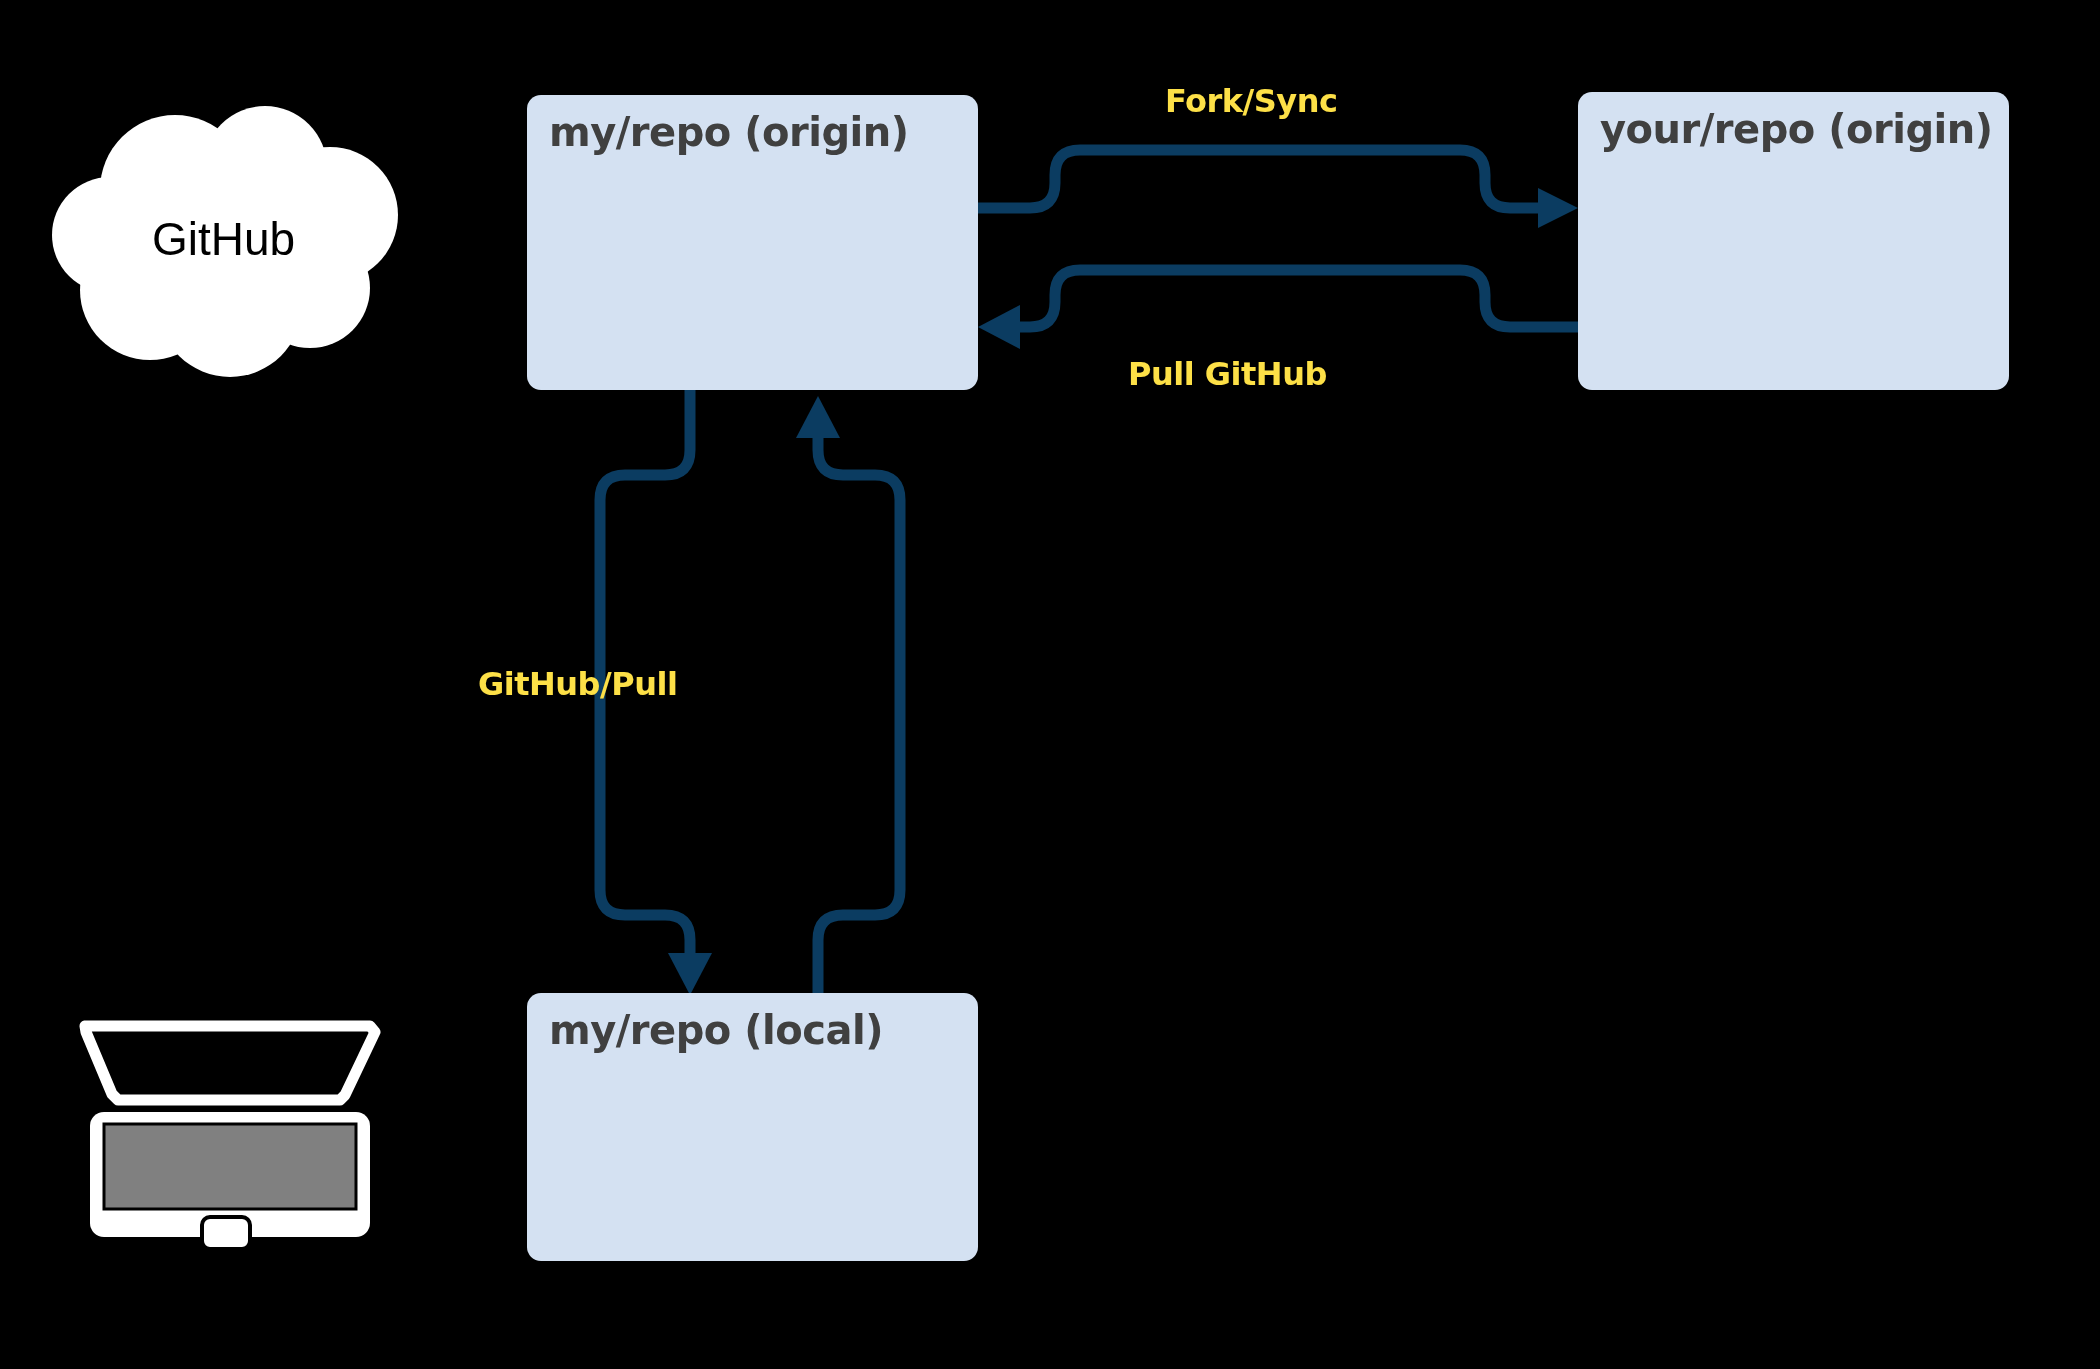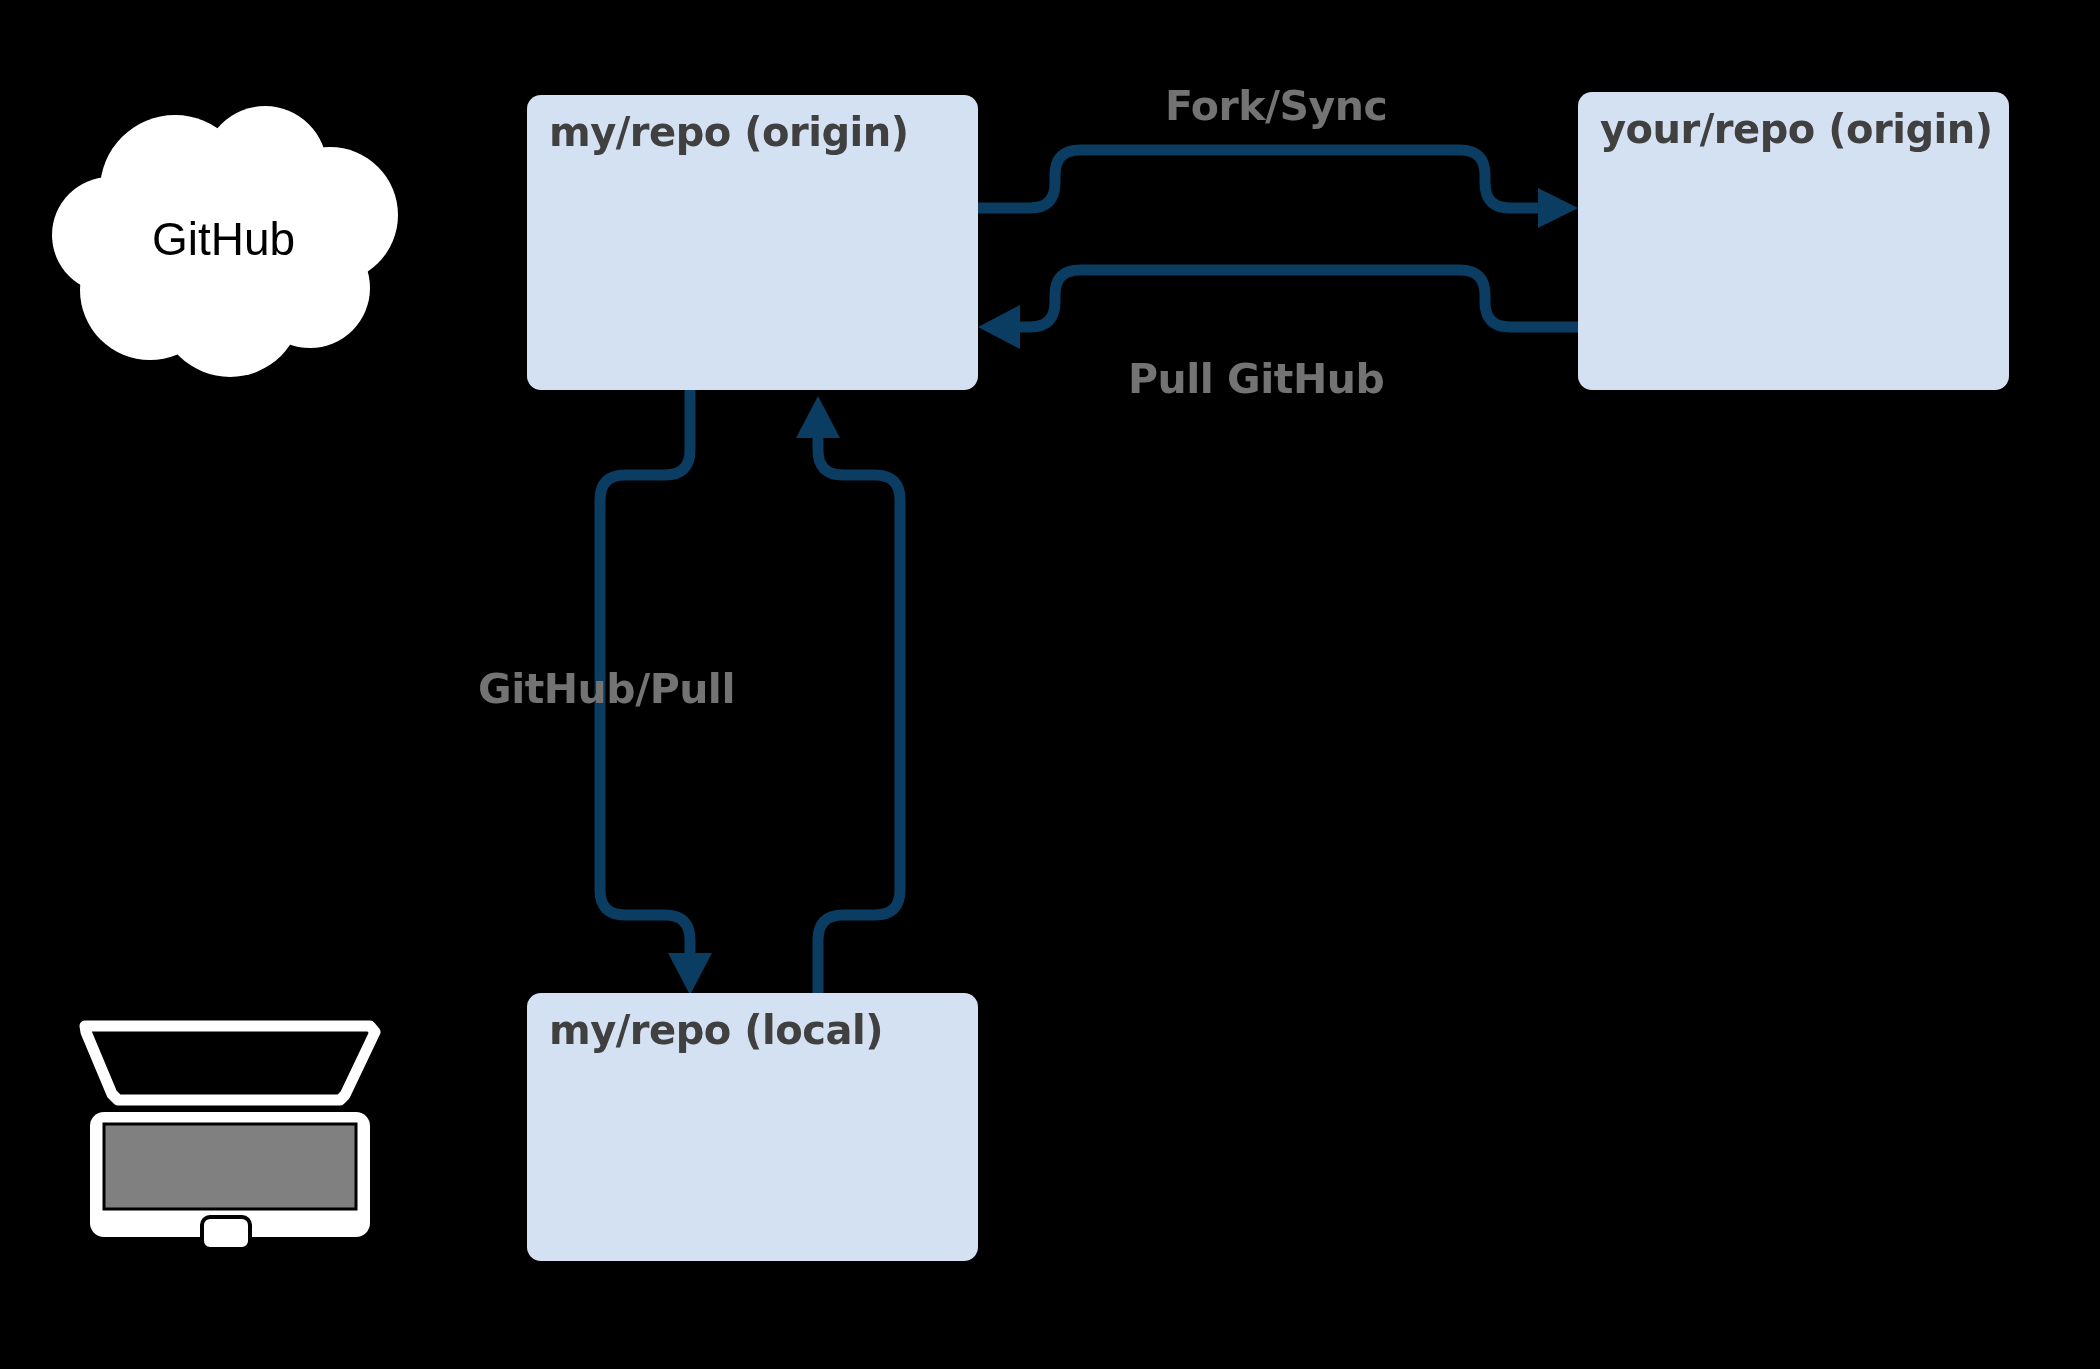--- a/index.html
+++ b/index.html
@@ -36,22 +36,22 @@
     font-weight: bold;
     font-size: 40px;
     color: #404040;
     white-space: nowrap;
     letter-spacing: -0.5px;
   }
   .edge-label {
     position: absolute;
     font-family: "DejaVu Sans", sans-serif;
     font-weight: bold;
-    font-size: 41px;
-    color: #737373;
+    font-size: 32px;
+    color: #fde047;
     white-space: nowrap;
     letter-spacing: -0.5px;
   }
   .cloud-label {
     position: absolute;
     font-family: "Liberation Sans", sans-serif;
     font-weight: normal;
     font-size: 46px;
     color: #000000;
     white-space: nowrap;

